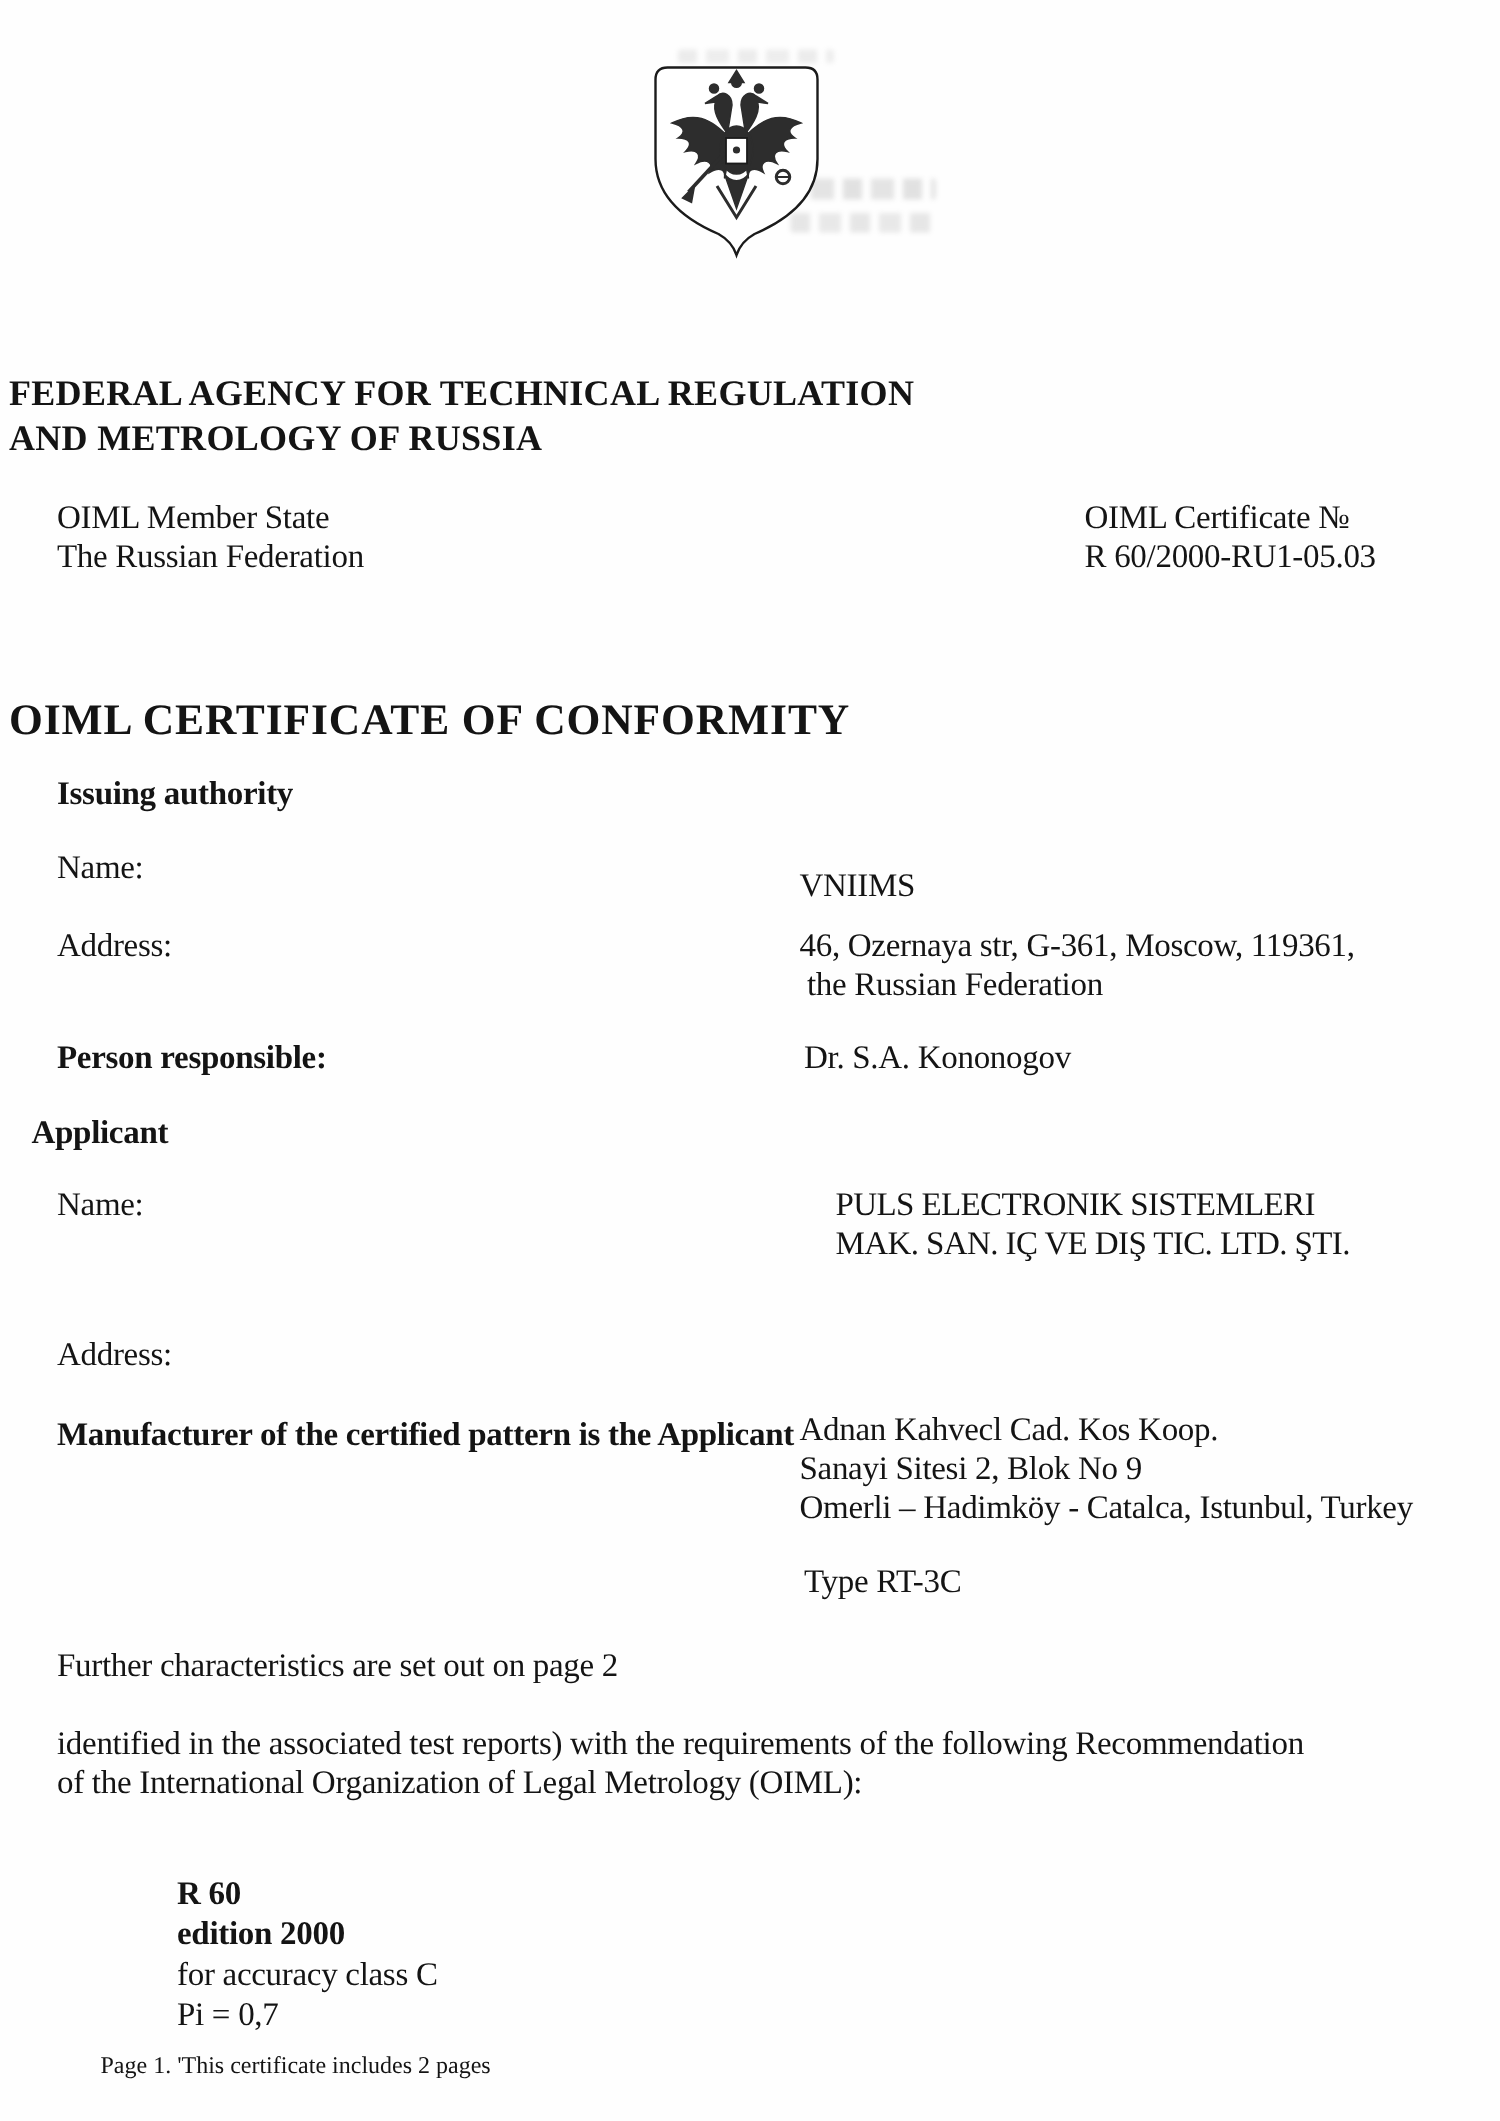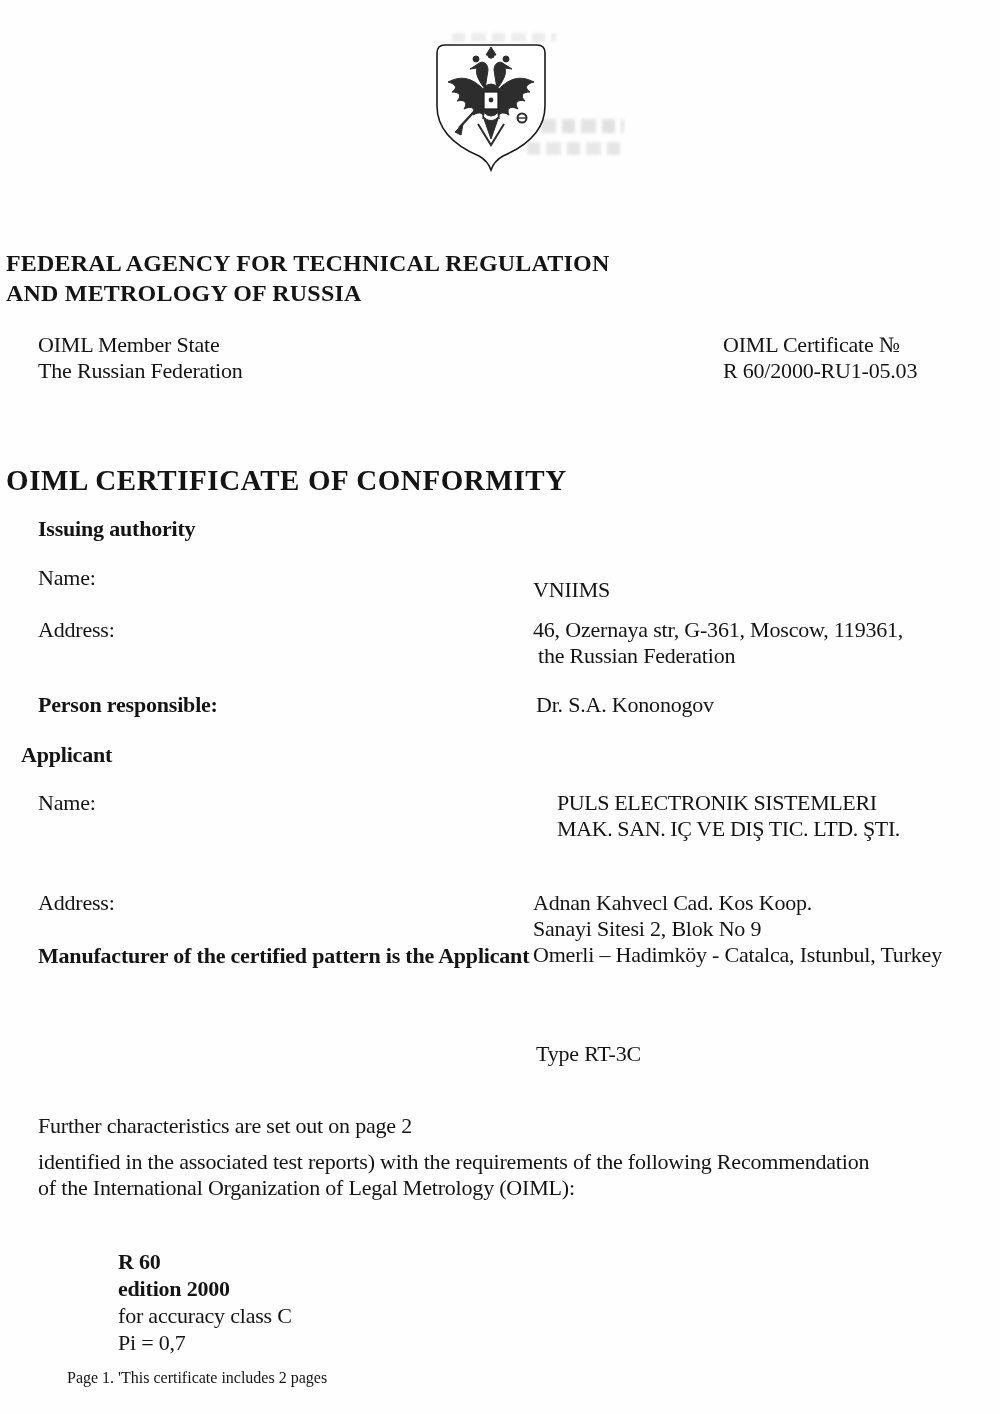--- a/index.html
+++ b/index.html
@@ -113,31 +113,31 @@
 
   <div class="abs b" style="left:21px;top:742px;">Applicant</div>
 
   <div class="abs" style="left:38px;top:790px;">Name:</div>
   <div class="abs lh26 caps-tight" style="left:533px;top:790px;margin-left:24px;">
     <div>PULS ELECTRONIK SISTEMLERI</div>
     <div>MAK. SAN. IÇ VE DIŞ TIC. LTD. ŞTI.</div>
   </div>
 
   <div class="abs" style="left:38px;top:890px;">Address:</div>
-  <div class="abs lh26" style="left:533px;top:890px;">
+  <div class="abs lh26" style="left:533px;top:940px;">
     <div>Adnan Kahvecl Cad. Kos Koop.</div>
     <div>Sanayi Sitesi 2, Blok No 9</div>
     <div>Omerli – Hadimköy - Catalca, Istunbul, Turkey</div>
   </div>
 
   <div class="abs b" style="left:38px;top:943px;">Manufacturer of the certified pattern is the Applicant</div>
 
   <div class="abs" style="left:536px;top:1041px;">Type RT-3C</div>
 
-  <div class="abs" style="left:38px;top:1097px;margin-top:16px;">Further characteristics are set out on page 2</div>
+  <div class="abs" style="left:38px;top:1097px;">Further characteristics are set out on page 2</div>
 
   <div class="abs lh26" style="left:38px;top:1149px;">
     <div>identified in the associated test reports) with the requirements of the following Recommendation</div>
     <div>of the International Organization of Legal Metrology (OIML):</div>
   </div>
 
   <div class="abs lh27" style="left:86px;top:1248px;">
     <div class="b">R 60</div>
     <div class="b">edition 2000</div>
     <div>for accuracy class C</div>

